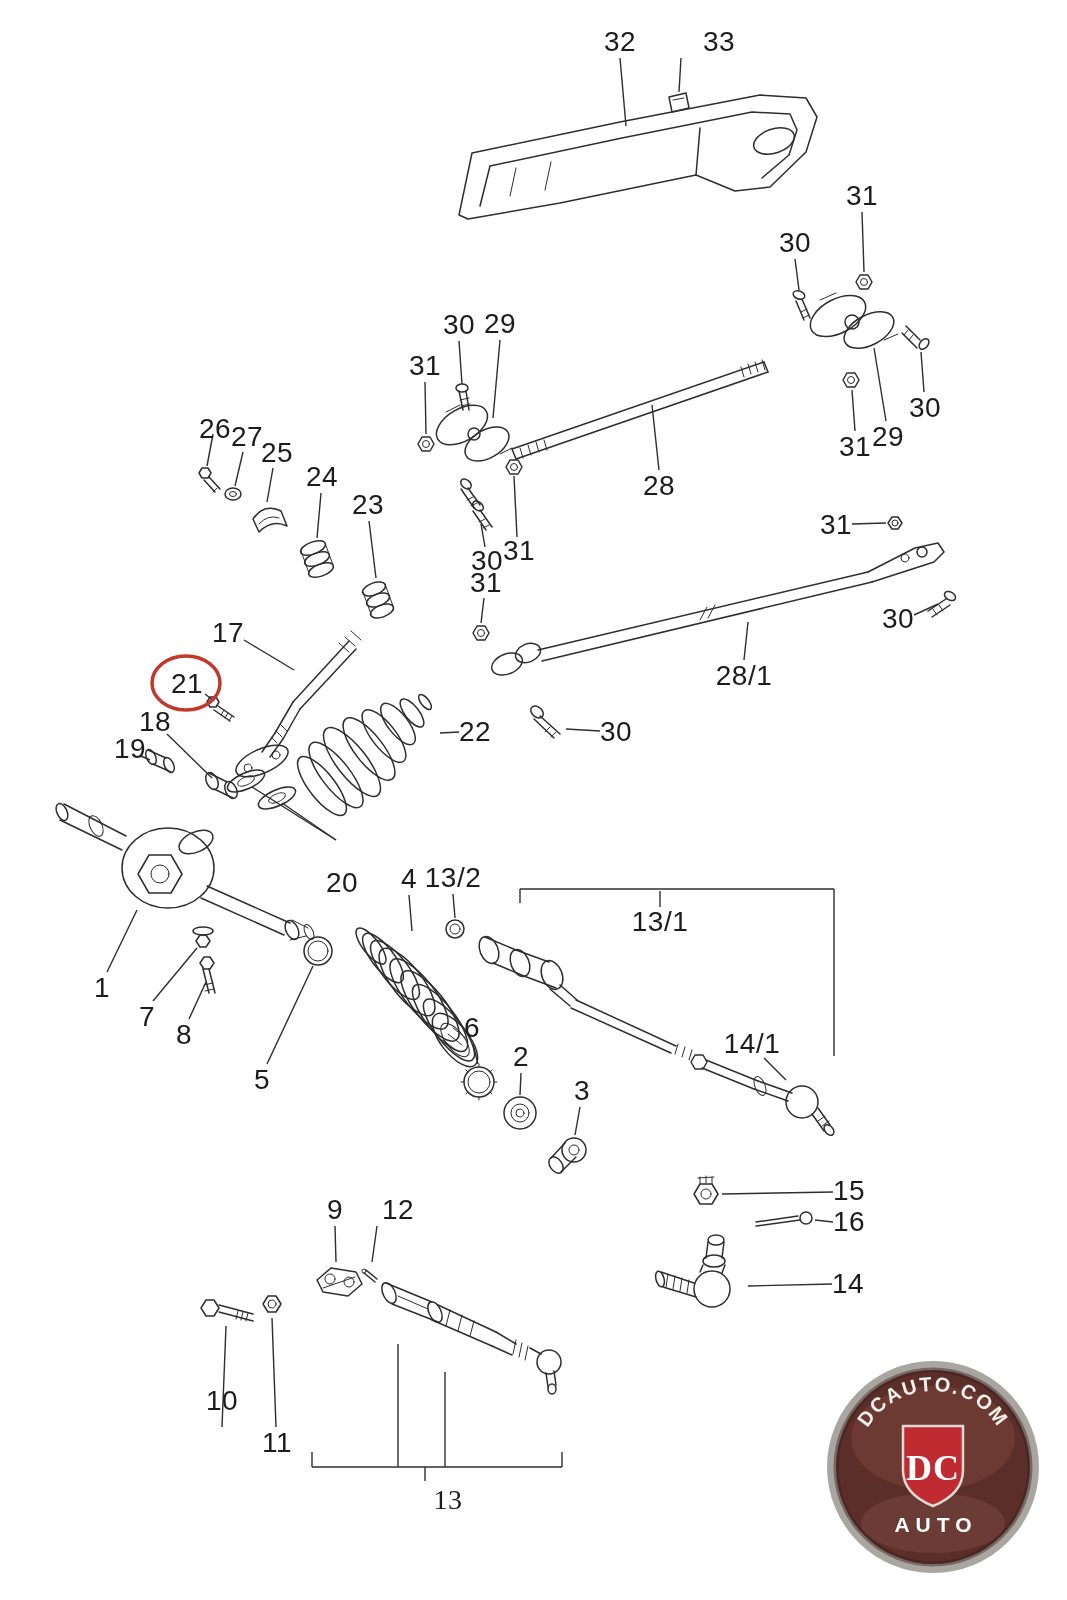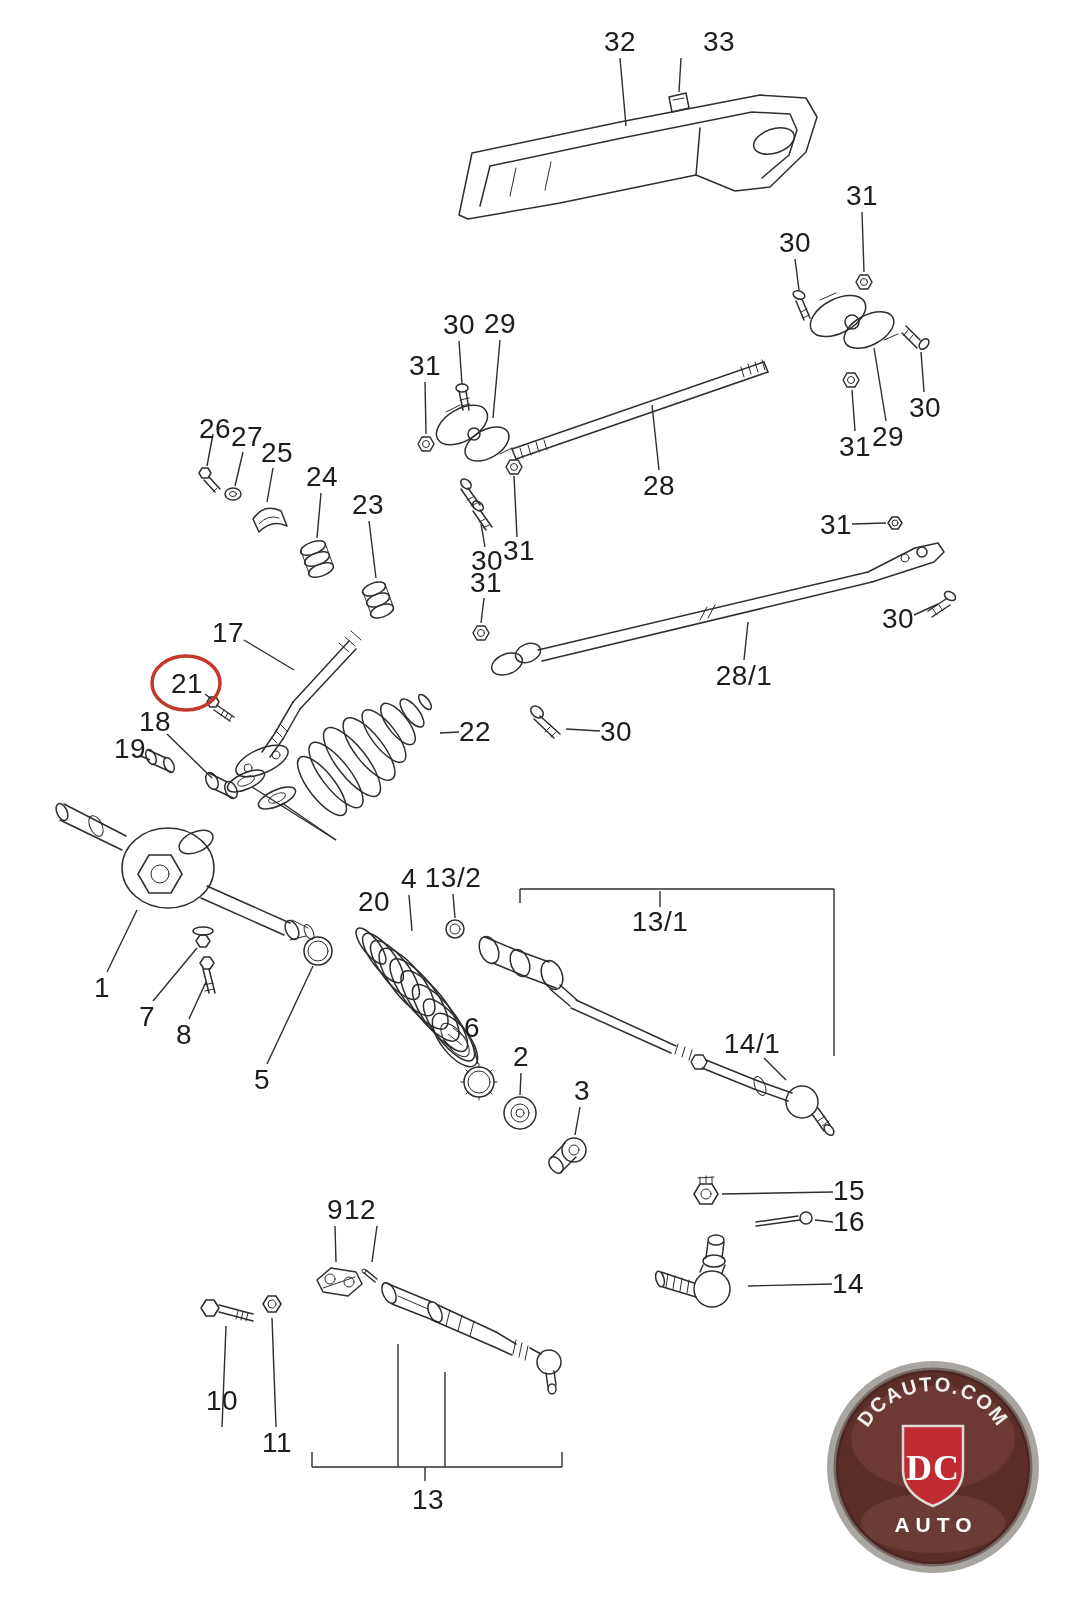--- a/index.html
+++ b/index.html
@@ -460,35 +460,35 @@
       <div class="part-label" style="left: 486px; top: 583px;">31</div>
       <div class="part-label" style="left: 836px; top: 525px;">31</div>
       <div class="part-label" style="left: 898px; top: 619px;">30</div>
       <div class="part-label" style="left: 744px; top: 676px;">28/1</div>
       <div class="part-label" style="left: 228px; top: 633px;">17</div>
       <div class="part-label" style="left: 187px; top: 684px;">21</div>
       <div class="part-label" style="left: 155px; top: 722px;">18</div>
       <div class="part-label" style="left: 130px; top: 749px;">19</div>
       <div class="part-label" style="left: 475px; top: 732px;">22</div>
       <div class="part-label" style="left: 616px; top: 732px;">30</div>
-      <div class="part-label" style="left: 342px; top: 902px; margin-left: 32px;">20</div>
+      <div class="part-label" style="left: 342px; top: 883px;">20</div>
       <div class="part-label" style="left: 409px; top: 879px;">4</div>
       <div class="part-label" style="left: 453px; top: 878px;">13/2</div>
       <div class="part-label" style="left: 660px; top: 922px;">13/1</div>
       <div class="part-label" style="left: 102px; top: 988px;">1</div>
       <div class="part-label" style="left: 147px; top: 1017px;">7</div>
       <div class="part-label" style="left: 184px; top: 1035px;">8</div>
       <div class="part-label" style="left: 262px; top: 1080px;">5</div>
       <div class="part-label" style="left: 472px; top: 1028px;">6</div>
       <div class="part-label" style="left: 521px; top: 1057px;">2</div>
       <div class="part-label" style="left: 582px; top: 1091px;">3</div>
       <div class="part-label" style="left: 752px; top: 1044px;">14/1</div>
       <div class="part-label" style="left: 849px; top: 1191px;">15</div>
       <div class="part-label" style="left: 849px; top: 1222px;">16</div>
       <div class="part-label" style="left: 848px; top: 1284px;">14</div>
       <div class="part-label" style="left: 335px; top: 1210px;">9</div>
-      <div class="part-label" style="left: 360px; top: 1210px;">12</div>
+      <div class="part-label" style="left: 398px; top: 1210px;">12</div>
       <div class="part-label" style="left: 222px; top: 1401px;">10</div>
       <div class="part-label" style="left: 277px; top: 1443px;">11</div>
-      <div class="part-label" style="left: 428px; top: 1500px;">13</div>
+      <div class="part-label" style="left: 448px; top: 1500px; font-family: Liberation Serif, serif;">13</div>
     </div>
 
 </div>
 
 </body></html>

